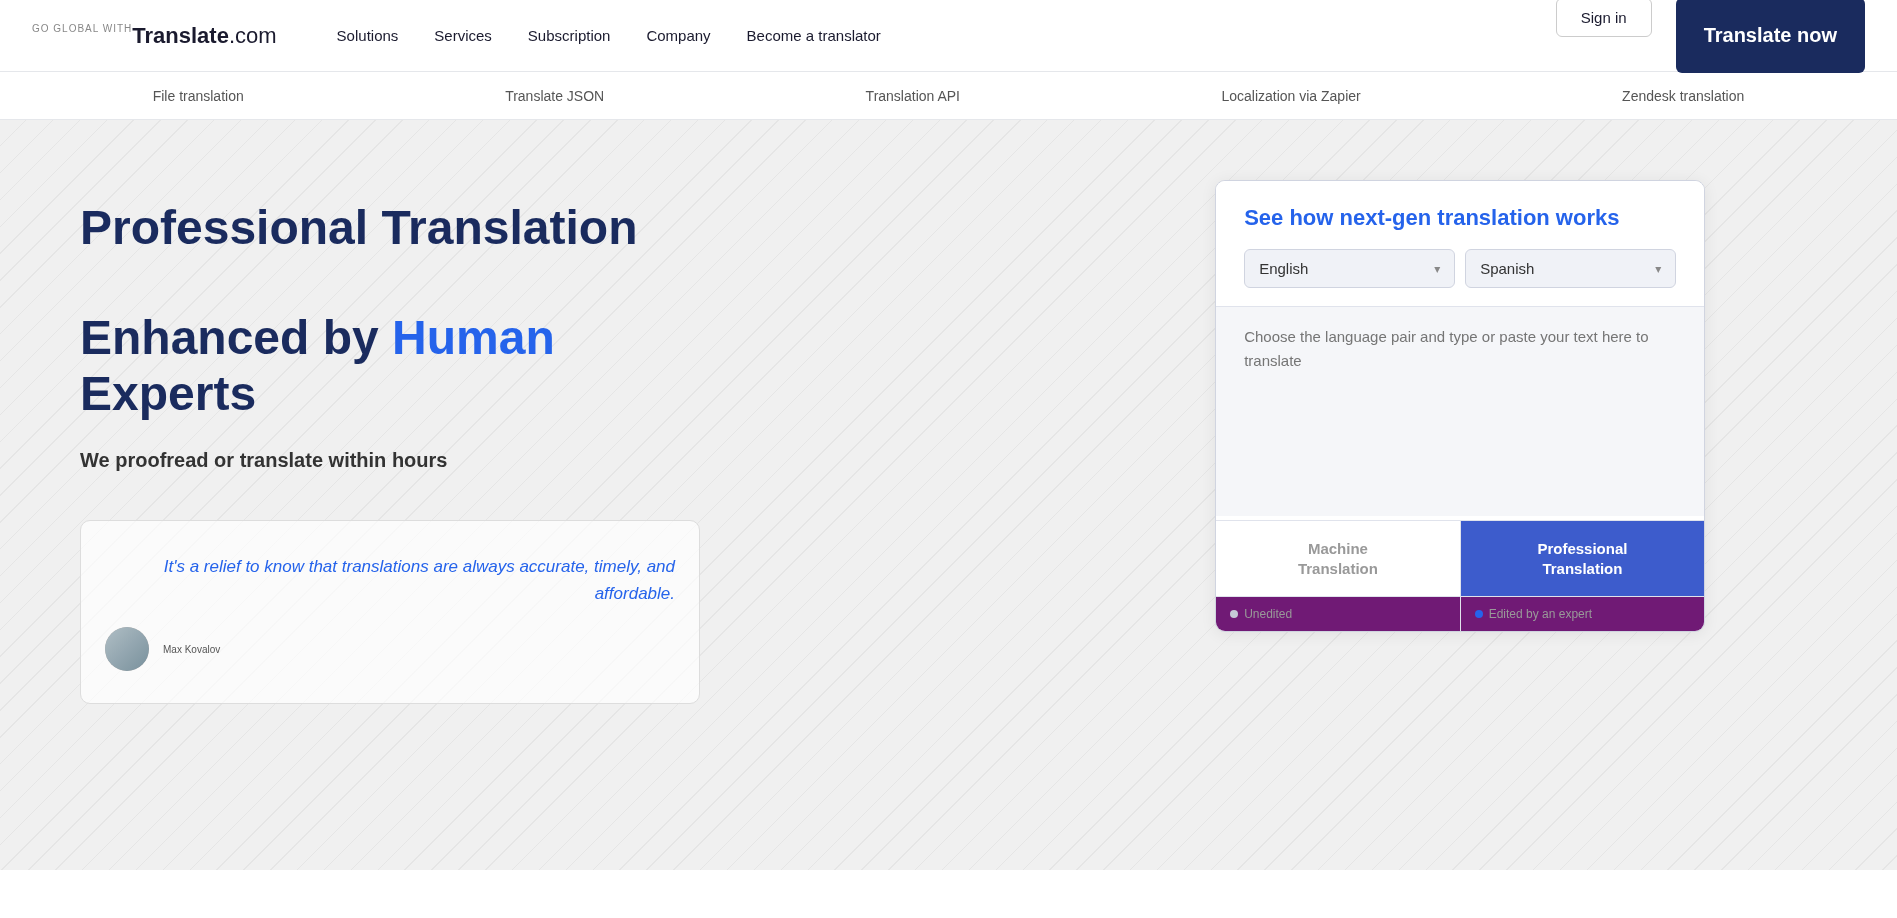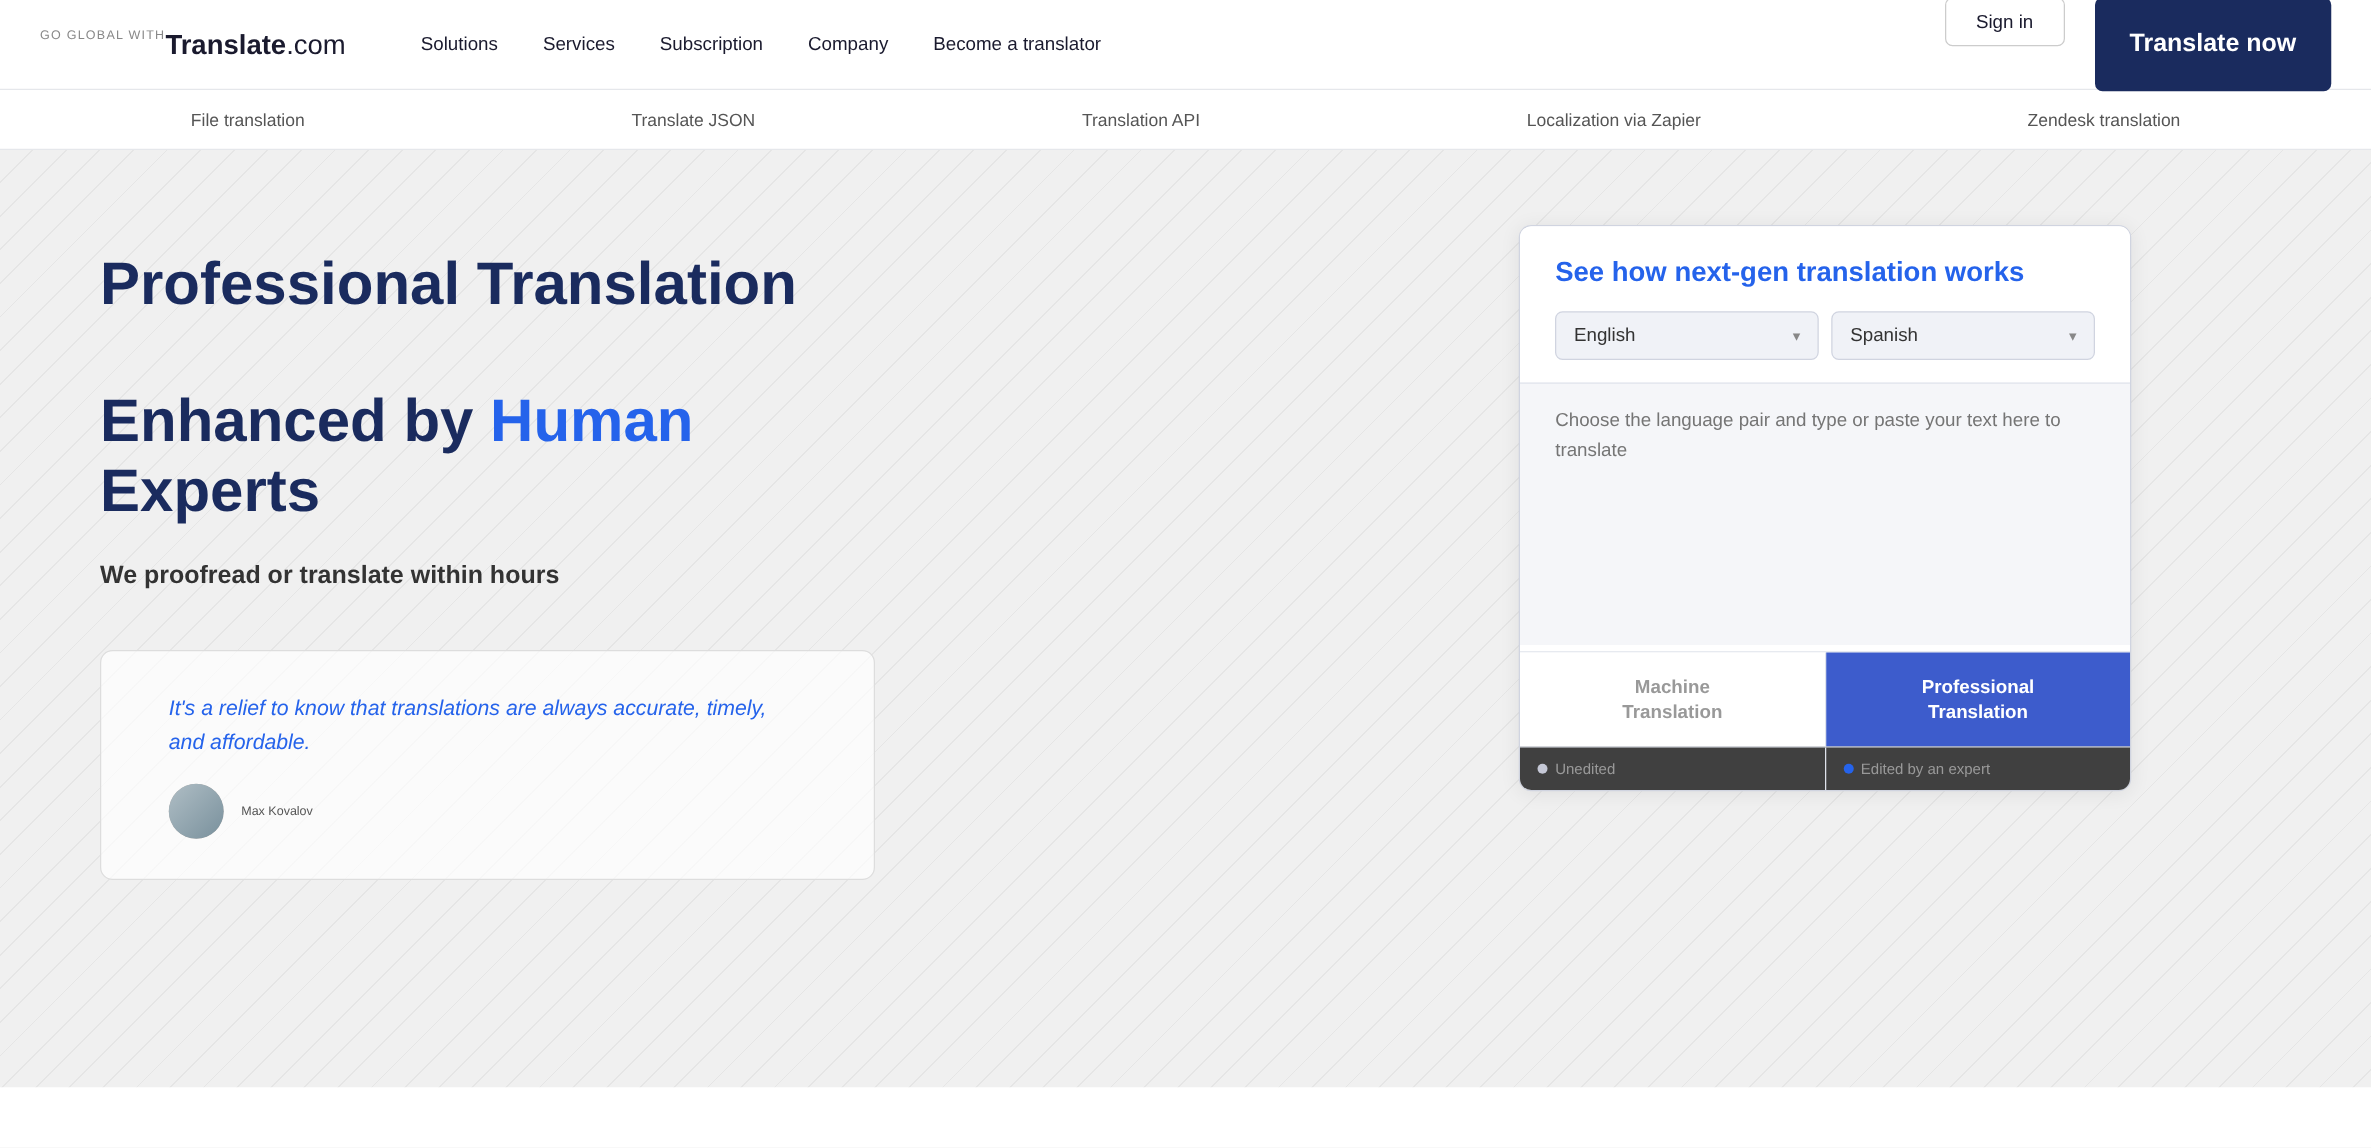--- a/index.html
+++ b/index.html
@@ -53,21 +53,21 @@
     }
     .hero-title {
       font-size: 48px; font-weight: 800; color: #1a2b5e; line-height: 1.15; margin-bottom: 28px;
     }
     .hero-title .highlight { color: #2563eb; }
     .hero-subtitle {
       font-size: 20px; font-weight: 600; color: #333; margin-bottom: 48px;
     }
     .testimonial-card {
       background: rgba(255,255,255,0.7); border: 1px solid #ddd; border-radius: 10px;
-      padding: 32px 54px; max-width: 620px;
+      padding: 32px 24px; max-width: 620px; text-align: right;
     }
     .testimonial-text {
       font-size: 17px; color: #2563eb; font-style: italic; margin-bottom: 20px; line-height: 1.6;
     }
     .testimonial-author { display: flex; align-items: center; gap: 14px; }
     .avatar {
       width: 44px; height: 44px; border-radius: 50%; background: #aaa;
       overflow: hidden; display: flex; align-items: center; justify-content: center;
     }
     .avatar-img {
@@ -114,21 +114,21 @@
       font-size: 15px; font-weight: 600; color: #999; cursor: pointer;
       line-height: 1.3;
     }
     .btn-professional {
       flex: 1; padding: 18px 10px; background: #3d5ccc;
       border: none; font-size: 15px; font-weight: 700; color: #fff;
       cursor: pointer; text-align: center; line-height: 1.3;
     }
 
     .widget-footer {
-      display: flex; border-top: 1px solid #e0e3ec; background: #404040;
+      display: flex; border-top: 1px solid #e0e3ec; background: #701a75;
     }
     .footer-cell {
       flex: 1; padding: 10px 14px; display: flex; align-items: center; gap: 6px;
       font-size: 12px; color: #999;
     }
     .footer-cell:first-child { border-right: 1px solid #e0e3ec; }
     .dot { width: 8px; height: 8px; border-radius: 50%; background: #c5c8d6; }
     .dot.blue { background: #2563eb; }
   </style>
 </head>

